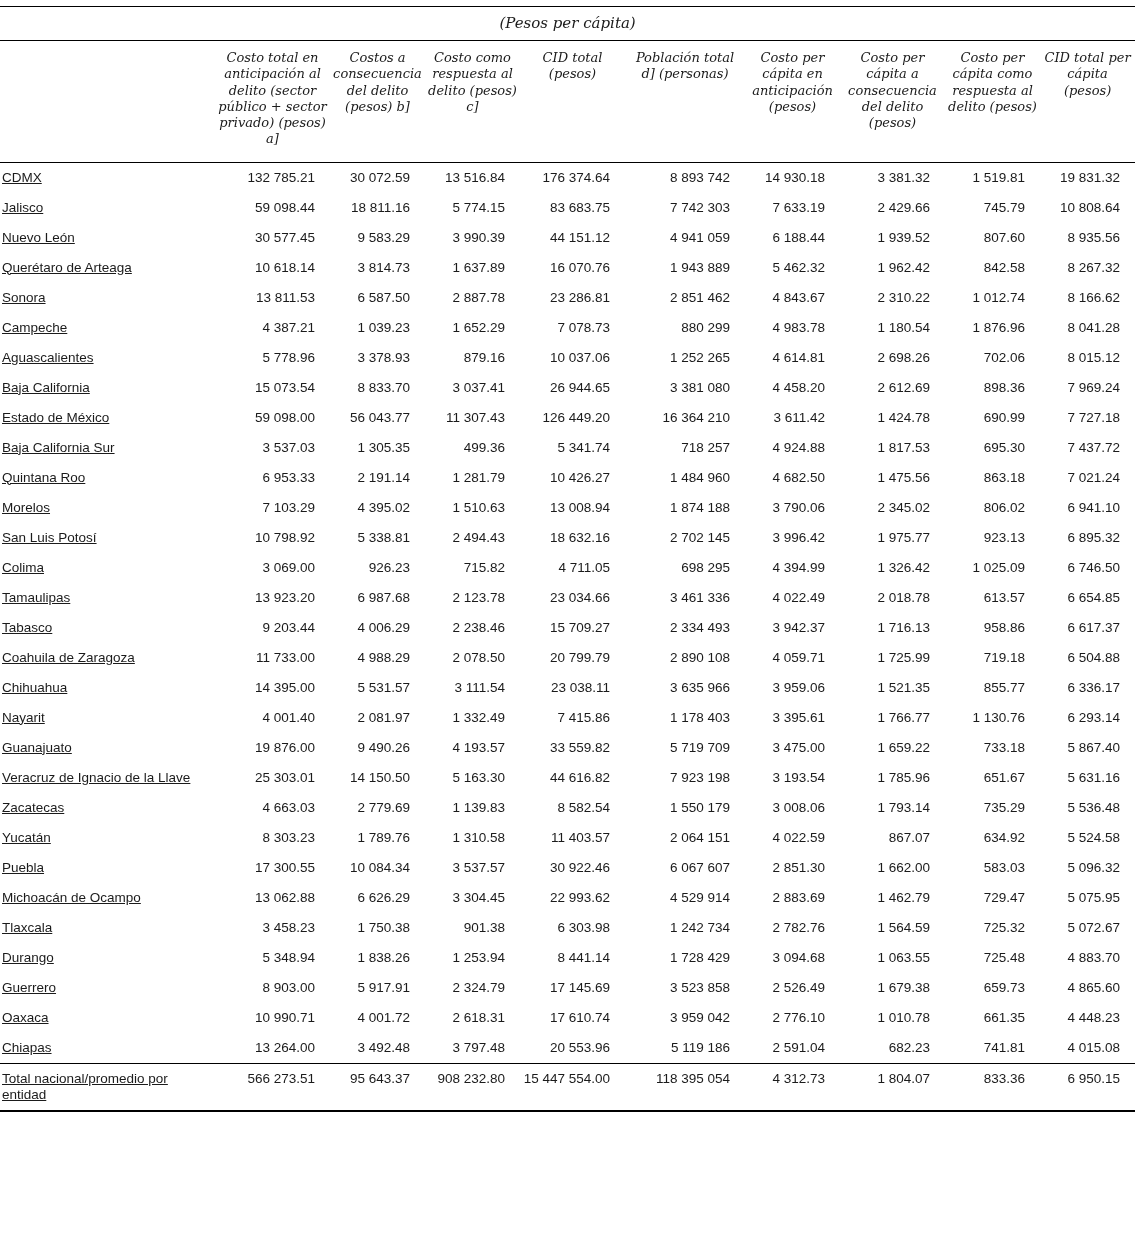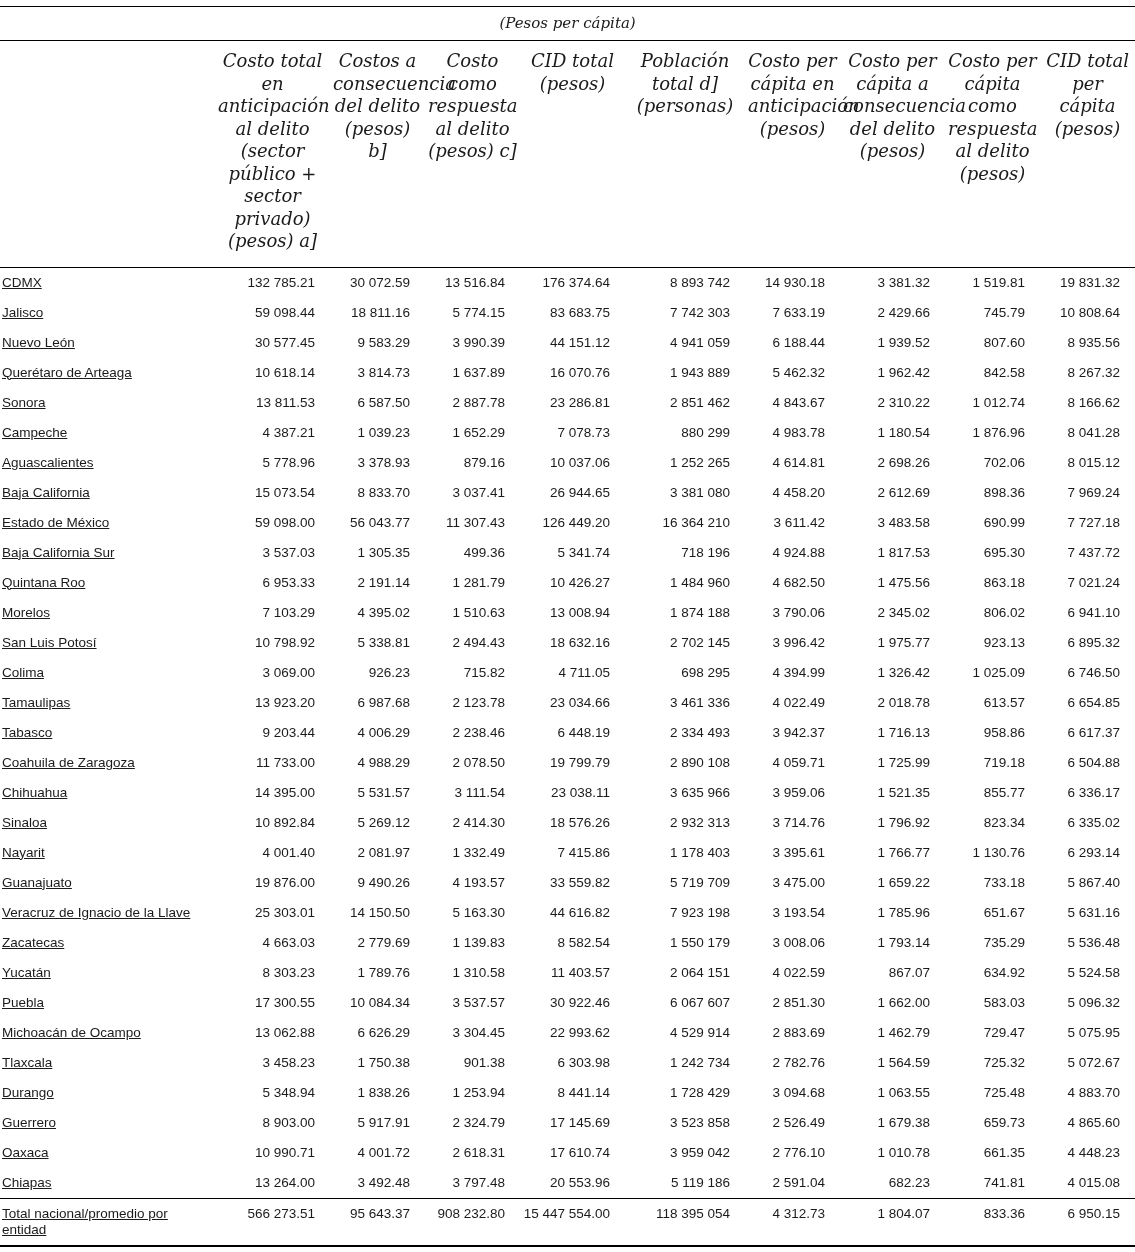--- a/index.html
+++ b/index.html
@@ -36,21 +36,21 @@
     font-weight:normal;
     font-size:15px;
     text-align:center;
     padding:7px 0 8px 0;
     border-bottom:1px solid var(--rule);
   }
   thead th.colhead{
     font-family:"DejaVu Serif", serif;
     font-style:italic;
     font-weight:normal;
-    font-size:18px;
+    font-size:13px;
     line-height:1.25;
     text-align:center;
     padding:9px 3px 14px 3px;
     border-bottom:1.5px solid var(--rule);
   }
   thead th.corner{
     border-bottom:1.5px solid var(--rule);
   }
   tbody td{
     font-size:13.5px;
@@ -202,31 +202,31 @@
           <td>7 969.24</td>
         </tr>
         <tr>
           <td class="rowlabel">Estado de México</td>
           <td>59 098.00</td>
           <td>56 043.77</td>
           <td>11 307.43</td>
           <td>126 449.20</td>
           <td>16 364 210</td>
           <td>3 611.42</td>
-          <td>3 483.58</td>
+          <td>1 424.78</td>
           <td>690.99</td>
           <td>7 727.18</td>
         </tr>
         <tr>
           <td class="rowlabel">Baja California Sur</td>
           <td>3 537.03</td>
           <td>1 305.35</td>
           <td>499.36</td>
           <td>5 341.74</td>
-          <td>718 196</td>
+          <td>718 257</td>
           <td>4 924.88</td>
           <td>1 817.53</td>
           <td>695.30</td>
           <td>7 437.72</td>
         </tr>
         <tr>
           <td class="rowlabel">Quintana Roo</td>
           <td>6 953.33</td>
           <td>2 191.14</td>
           <td>1 281.79</td>
@@ -283,62 +283,50 @@
           <td>4 022.49</td>
           <td>2 018.78</td>
           <td>613.57</td>
           <td>6 654.85</td>
         </tr>
         <tr>
           <td class="rowlabel">Tabasco</td>
           <td>9 203.44</td>
           <td>4 006.29</td>
           <td>2 238.46</td>
-          <td>6 448.19</td>
+          <td>15 709.27</td>
           <td>2 334 493</td>
           <td>3 942.37</td>
           <td>1 716.13</td>
           <td>958.86</td>
           <td>6 617.37</td>
         </tr>
         <tr>
           <td class="rowlabel">Coahuila de Zaragoza</td>
           <td>11 733.00</td>
           <td>4 988.29</td>
           <td>2 078.50</td>
-          <td>19 799.79</td>
+          <td>20 799.79</td>
           <td>2 890 108</td>
           <td>4 059.71</td>
           <td>1 725.99</td>
           <td>719.18</td>
           <td>6 504.88</td>
         </tr>
         <tr>
           <td class="rowlabel">Chihuahua</td>
           <td>14 395.00</td>
           <td>5 531.57</td>
           <td>3 111.54</td>
           <td>23 038.11</td>
           <td>3 635 966</td>
           <td>3 959.06</td>
           <td>1 521.35</td>
           <td>855.77</td>
           <td>6 336.17</td>
-        </tr>
-        <tr>
-          <td class="rowlabel">Sinaloa</td>
-          <td>10 892.84</td>
-          <td>5 269.12</td>
-          <td>2 414.30</td>
-          <td>18 576.26</td>
-          <td>2 932 313</td>
-          <td>3 714.76</td>
-          <td>1 796.92</td>
-          <td>823.34</td>
-          <td>6 335.02</td>
         </tr>
         <tr>
           <td class="rowlabel">Nayarit</td>
           <td>4 001.40</td>
           <td>2 081.97</td>
           <td>1 332.49</td>
           <td>7 415.86</td>
           <td>1 178 403</td>
           <td>3 395.61</td>
           <td>1 766.77</td>

